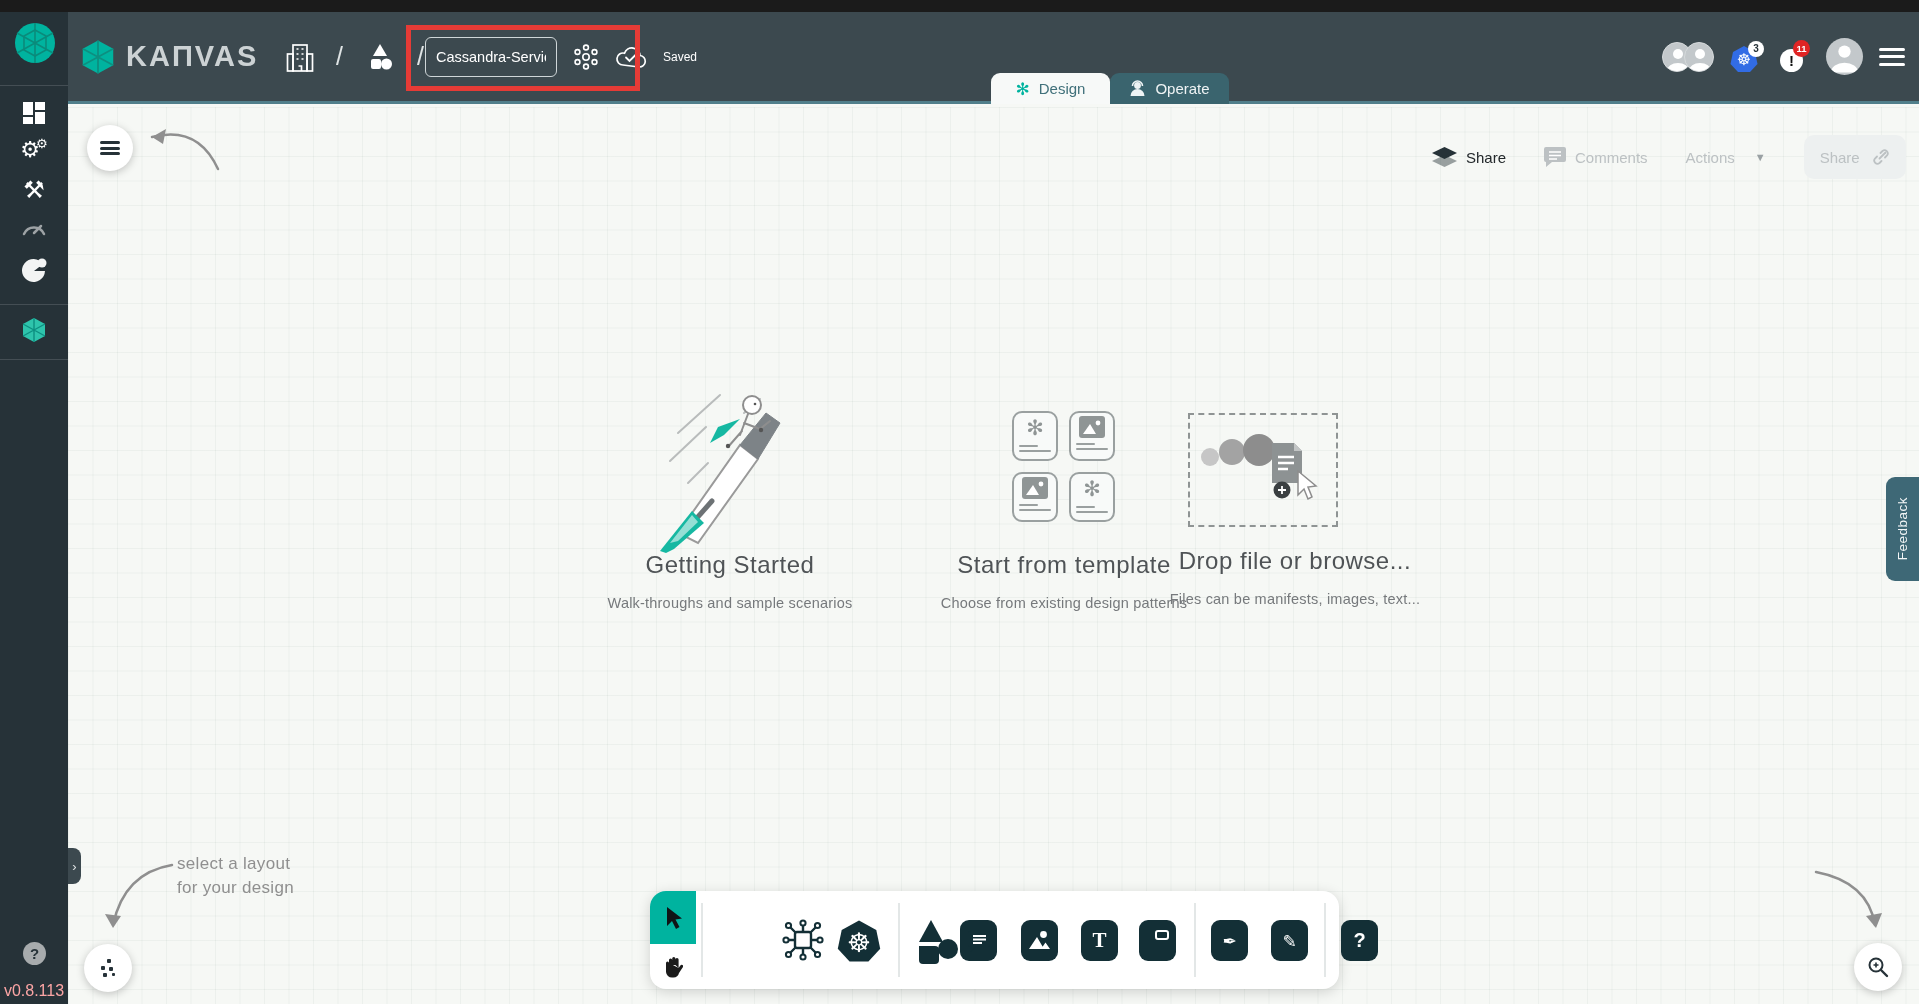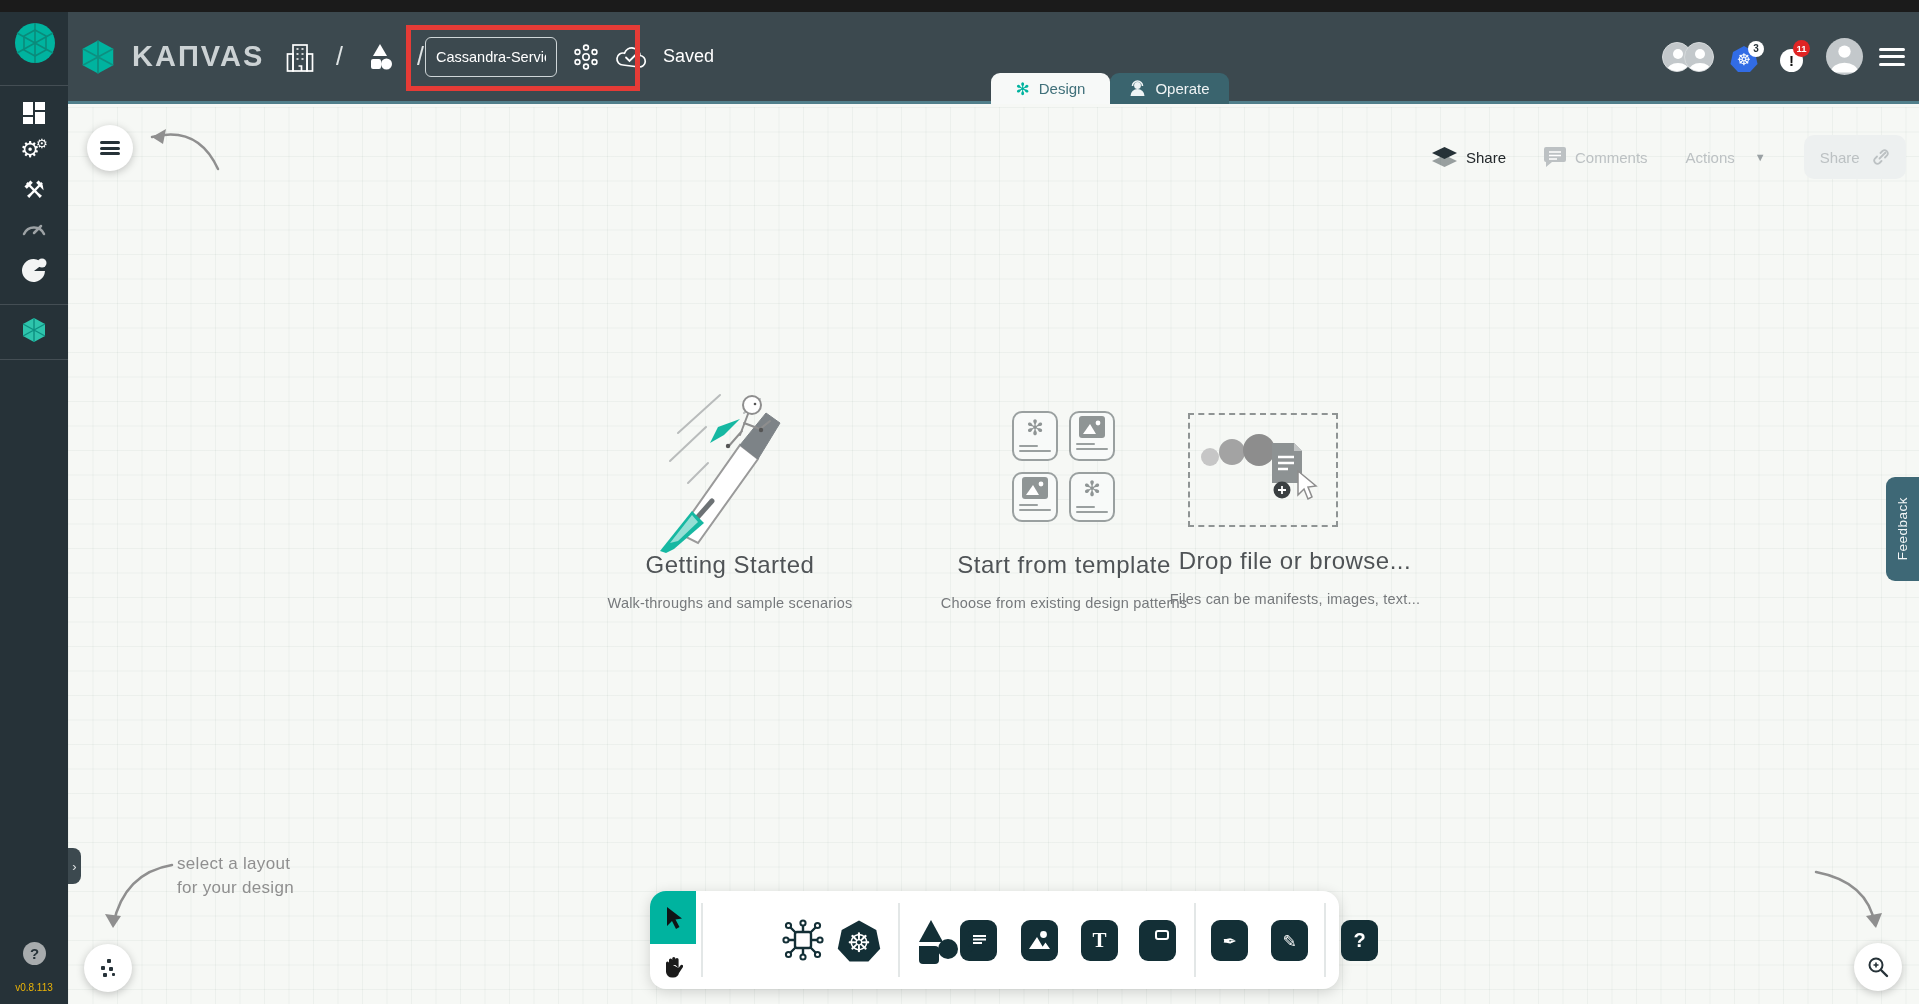--- a/index.html
+++ b/index.html
@@ -9,30 +9,30 @@
   
   .top-strip { position:absolute; left:0; top:0; width:1919px; height:12px; background:#1b1b1b; }
 
   
   .sidebar { position:absolute; left:0; top:12px; width:68px; height:992px; background:#263238; z-index:30; }
   .sb-logo { position:absolute; left:14px; top:10px; width:42px; height:42px; }
   .sb-divider { position:absolute; left:0; width:68px; height:1px; background:rgba(255,255,255,0.14); }
   .sb-item { position:absolute; left:0; width:68px; height:34px; display:flex; align-items:center; justify-content:center; color:#fff; cursor:pointer; }
   .sb-glyph { font-family:"DejaVu Sans",sans-serif; color:#fff; }
   .sb-help { position:absolute; left:23px; top:930px; width:23px; height:23px; border-radius:50%; background:#a7abad; color:#263238; font-weight:bold; font-size:15px; display:flex; align-items:center; justify-content:center; }
-  .sb-version { position:absolute; left:0; top:970px; width:68px; text-align:center; color:#eab308; font-size:10px; }
+  .sb-version { position:absolute; left:0; top:970px; width:68px; text-align:center; color:#fca5a5; font-size:16px; }
   .sb-expander { position:absolute; left:68px; top:848px; width:13px; height:36px; background:#3c494f; border-radius:0 8px 8px 0; color:#dfe3e4; display:flex; align-items:center; justify-content:center; font-size:13px; z-index:31; cursor:pointer; }
 
   
   .header { position:absolute; left:68px; top:12px; width:1851px; height:92px; background:#3C494F; border-bottom:3px solid #517f8b; z-index:20; }
   .hrow { position:absolute; display:flex; align-items:center; }
   .kanvas-logo-text { color:#ccd2d4; font-size:29px; font-weight:bold; letter-spacing:2px; }
   .bc-slash { color:#dfe4e5; font-size:25px; font-weight:300; }
   .design-name-input { width:132px; height:40px; background:transparent; border:1.5px solid #cfd6d8; border-radius:6px; color:#fff; font-size:14.5px; padding:0 10px; outline:none; font-family:"Liberation Sans",sans-serif; }
-  .saved-label { color:#fff; font-size:18px; }
+  .saved-label { color:#fff; font-size:12px; }
   .red-highlight { position:absolute; left:338px; top:13px; width:234px; height:66px; border:5px solid #e63b36; z-index:25; pointer-events:none; }
 
   .mode-tabs { position:absolute; left:923px; top:61px; height:31px; display:flex; }
   .mode-tab { height:31px; width:119px; display:flex; align-items:center; justify-content:center; gap:9px; border-radius:9px 9px 0 0; font-size:15px; cursor:pointer; }
   .mode-tab.active { background:#f7f9f8; color:#40707a; }
   .mode-tab.inactive { background:#3a646e; color:#eef3f4; }
   .spiral-glyph { font-family:"DejaVu Sans",sans-serif; font-size:17px; color:#00B39F; }
 
   .hdr-right { position:absolute; right:14px; top:0; height:89px; display:flex; align-items:center; gap:16px; }
   .avatar { border-radius:50%; background:#c3c8cb; position:relative; overflow:hidden; }
@@ -138,21 +138,21 @@
     </div>
     <div class="sb-divider" style="top:347px"></div>
 
     <div class="sb-help">?</div>
     <div class="sb-version">v0.8.113</div>
   </nav>
   <div class="sb-expander">›</div>
 
   <header class="header">
 
-    <div class="hrow" style="left:12px; top:0; height:89px; gap:16px;">
+    <div class="hrow" style="left:12px; top:0; height:89px; gap:10px;">
       <svg width="36" height="36" viewBox="0 0 26 26">
         <polygon points="13,1 24,7 24,19 13,25 2,19 2,7" fill="#00B39F"></polygon>
         <g stroke="#0d8f80" stroke-width="1.3">
           <path d="M13 1 L13 25 M2 7 L24 19 M24 7 L2 19"></path>
         </g>
       </svg>
       <span class="kanvas-logo-text">KAΠVAS</span>
     </div>
 
     <div class="hrow" style="left:218px; top:0; height:89px; gap:22px;">

